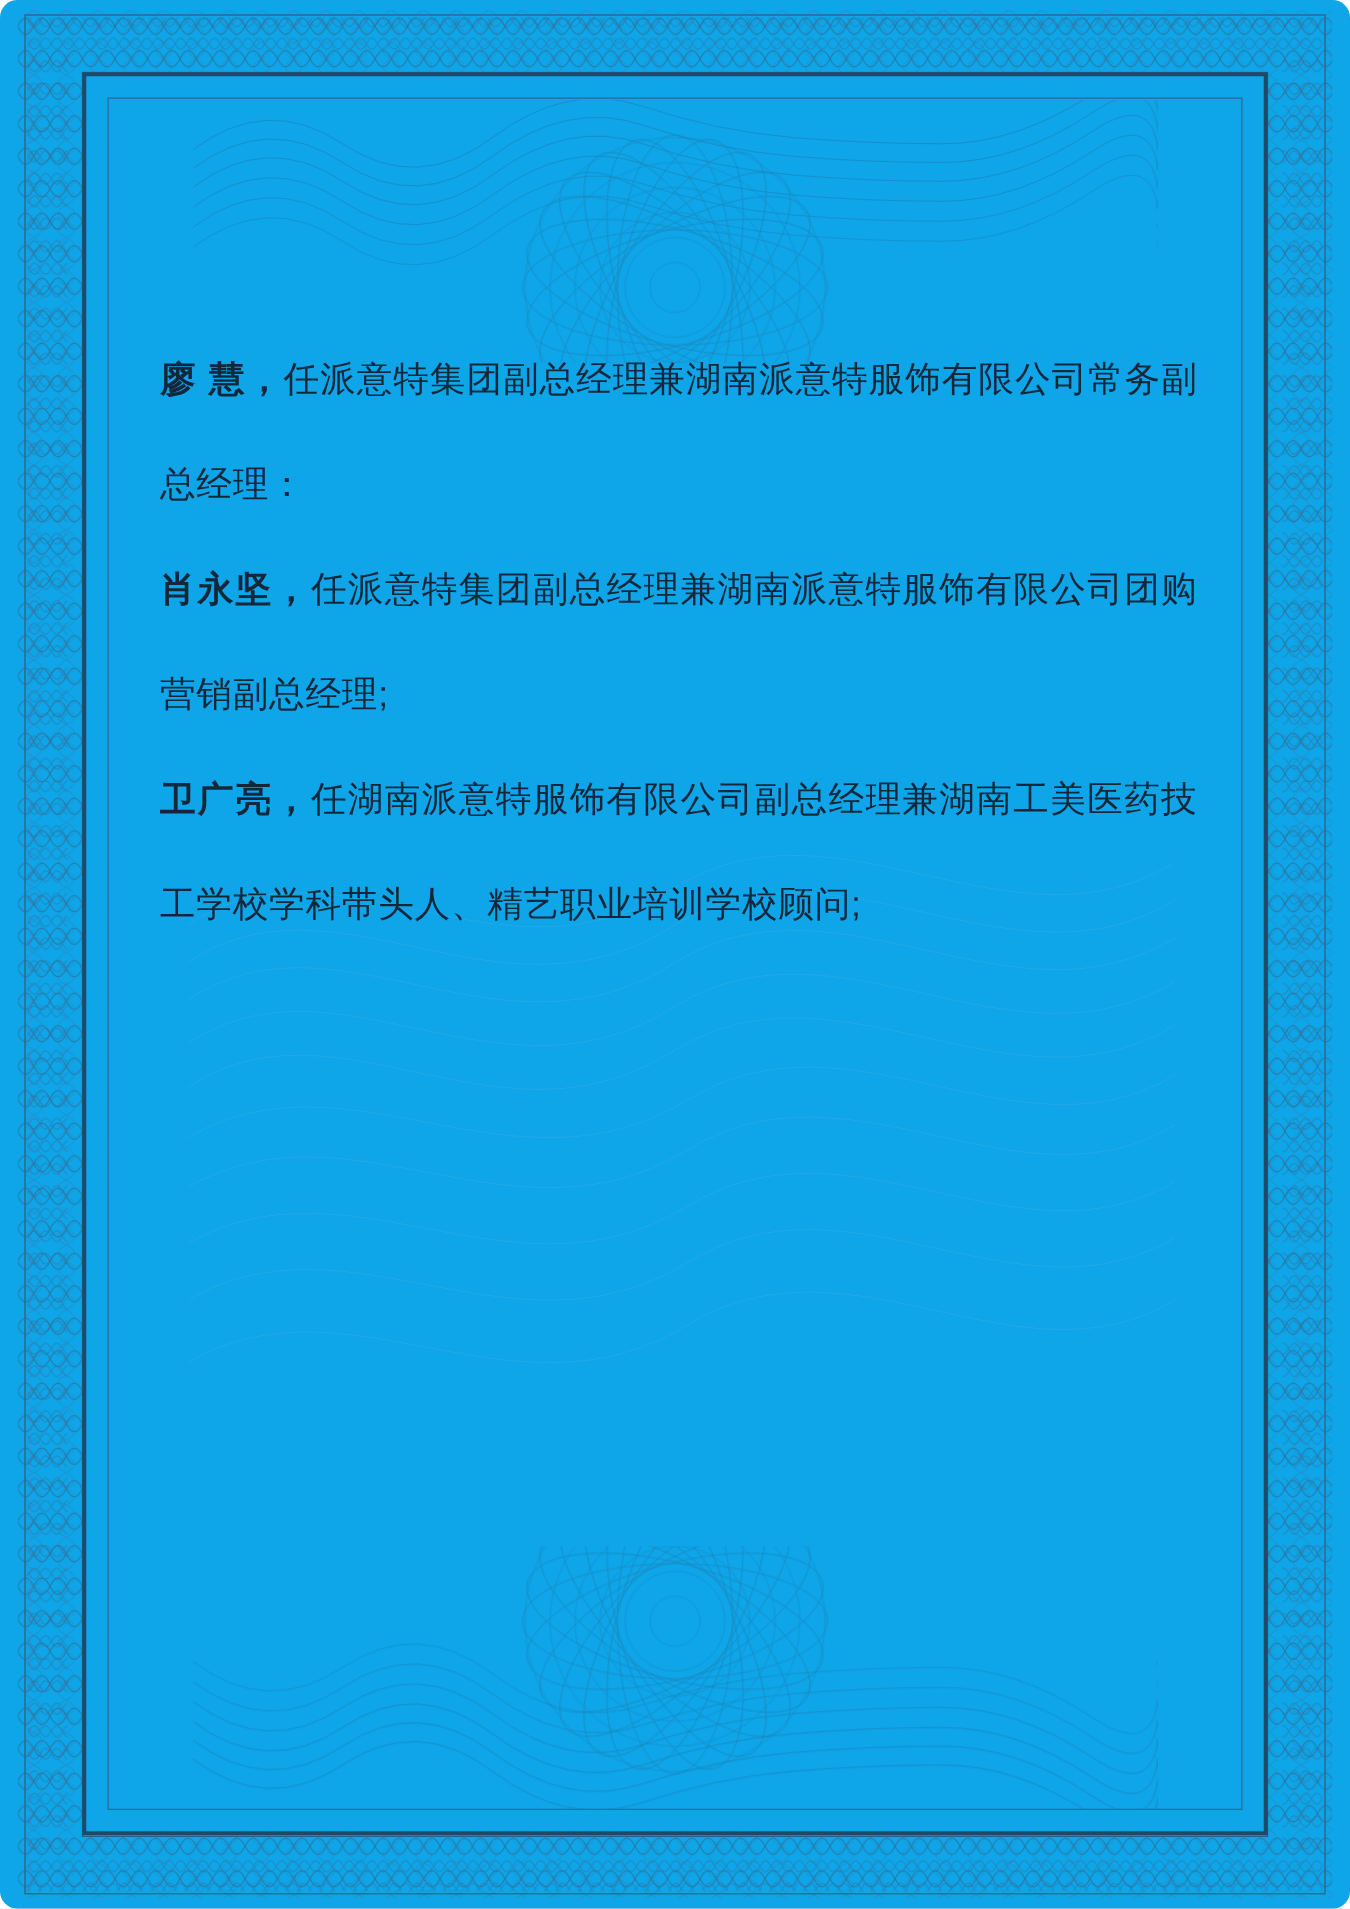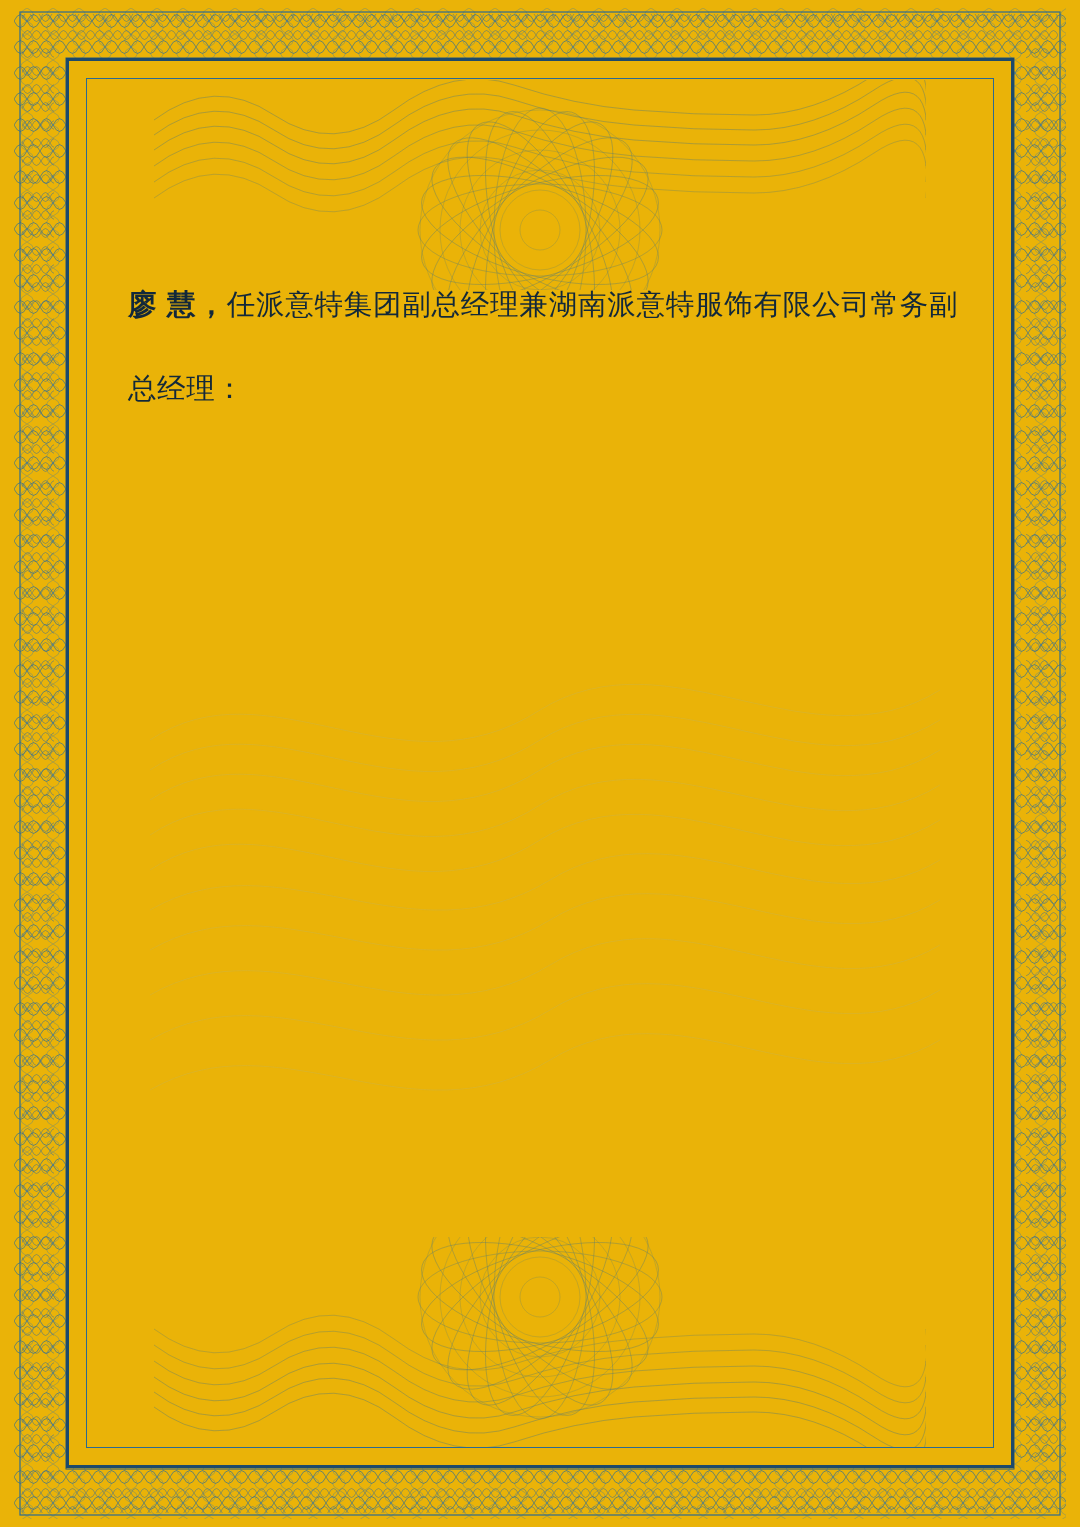--- a/index.html
+++ b/index.html
@@ -11,22 +11,23 @@
     width: 1080px;
     height: 1527px;
     font-family: "Liberation Sans", sans-serif;
     overflow: hidden;
   }
 
   .certificate {
     position: relative;
     width: 1080px;
     height: 1527px;
-    background: #eab308;
+    background: #0ea5e9;
     overflow: hidden;
+    border-radius: 14px;
   }
 
   .lace-outer {
     position: absolute;
     left: 14px;
     top: 8px;
     width: 1052px;
     height: 1511px;
     pointer-events: none;
   }
@@ -223,17 +224,23 @@
   </svg>
 
   <div class="content">
 
     <p class="para">
       <span class="nm">廖 慧，</span><span class="txt">任派意特集团副总经理兼湖南派意特服饰有限公司常务副总经理：</span>
     </p>
 
 
 
-
+    <p class="para">
+      <span class="nm">肖永坚，</span><span class="txt">任派意特集团副总经理兼湖南派意特服饰有限公司团购营销副总经理;</span>
+    </p>
+
+    <p class="para">
+      <span class="nm">卫广亮，</span><span class="txt">任湖南派意特服饰有限公司副总经理兼湖南工美医药技工学校学科带头人、精艺职业培训学校顾问;</span>
+    </p>
 
 
   </div>
 </div>
 
 </body></html>

